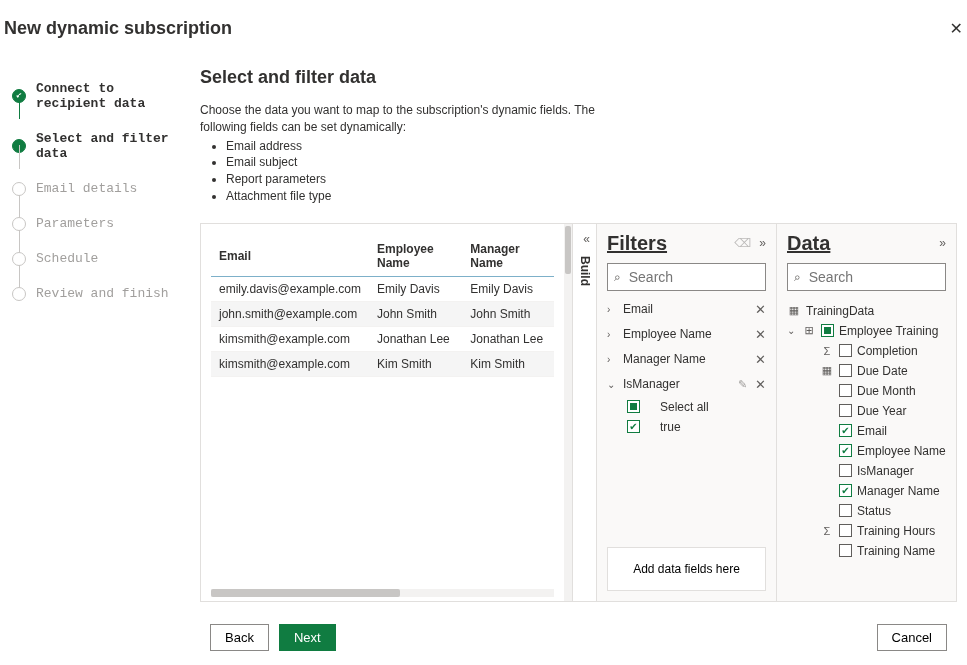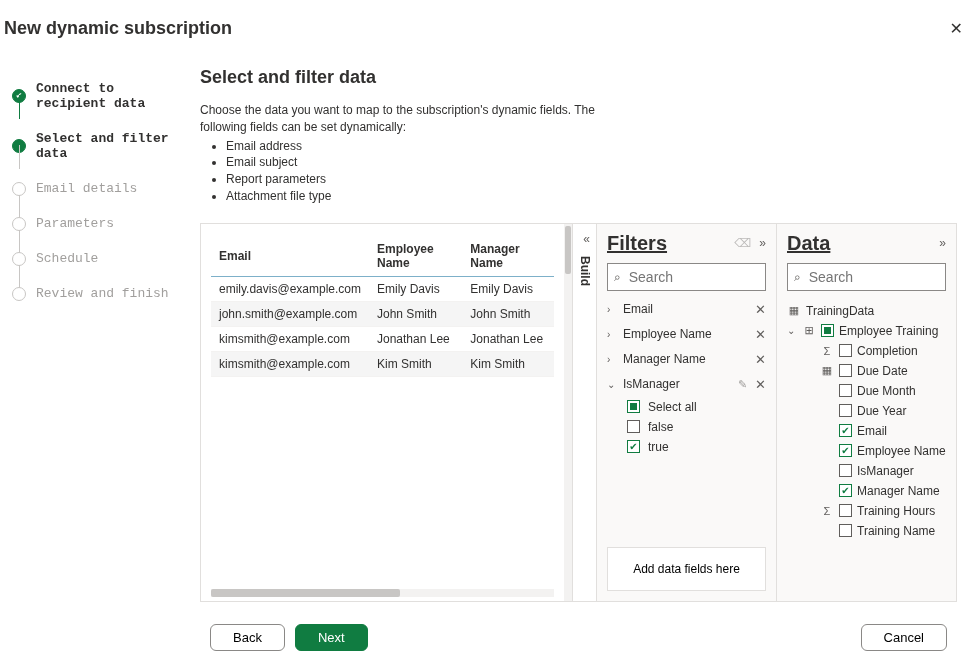--- a/index.html
+++ b/index.html
@@ -228,21 +228,21 @@
     gap:6px;
   }
   .filter-row .exp { width:10px; color:#605e5c; font-size:10px;}
   .filter-row .name { flex:1; }
   .filter-row .rm { color:#605e5c; cursor:pointer; font-size:13px;}
   .filter-row .pen { color:#a19f9d; font-size:11px; margin-right:2px;}
   .filter-sub {
     padding: 3px 10px 3px 30px;
     display:flex;
     align-items:center;
-    gap:8px;
+    gap:20px;
   }
   .cb {
     width:13px;height:13px;border:1px solid #605e5c;
     display:inline-flex;align-items:center;justify-content:center;
     font-size:10px;color:#107c41;background:#fff;
   }
   .cb.checked { border-color:#107c41; }
   .cb.checked::before{content:"✔";}
   .cb.mixed { border-color:#107c41; }
   .cb.mixed::before{content:"";display:block;width:7px;height:7px;background:#107c41;}
@@ -272,24 +272,24 @@
     position:absolute;
     bottom:0;left:0;right:0;
     padding: 14px 20px;
     display:flex;
     justify-content:space-between;
   }
   .footer .left { display:flex; gap:10px; padding-left:190px;}
   .btn {
     border:1px solid #8a8886;
     background:#fff;
-    padding: 5px 22px;
+    padding: 5px 14px;
     font-size:13px;
     cursor:pointer;
-    border-radius:6px;
+    border-radius:0;
   }
   .btn.primary {
     background:#107c41;
     border-color:#107c41;
     color:#fff;
   }
 </style>
 </head>
 <body>
 
@@ -420,24 +420,20 @@
               <span class="exp">⌄</span>
               <span class="name">IsManager</span>
               <span class="pen">✎</span>
               <span class="rm">✕</span>
             </div>
             <div class="filter-sub">
               <span class="cb mixed"></span>
               <span>Select all</span>
             </div>
             <div class="filter-sub">
-              <span class="cb"></span>
-              <span>false</span>
-            </div>
-            <div class="filter-sub">
               <span class="cb checked"></span>
               <span>true</span>
             </div>
           </div>
         <div class="dropzone">Add data fields here</div>
       </div>
 
       <div class="data-panel">
         <div class="panel-head">
           <span class="title">Data</span>
@@ -504,20 +500,26 @@
                 <span>IsManager</span>
               </div>
               <div class="tree-row">
                 <span class="indent2"></span>
                 <span class="ti"></span>
                 <span class="cb checked"></span>
                 <span>Manager Name</span>
               </div>
               <div class="tree-row">
                 <span class="indent2"></span>
+                <span class="ti"></span>
+                <span class="cb"></span>
+                <span>Status</span>
+              </div>
+              <div class="tree-row">
+                <span class="indent2"></span>
                 <span class="ti">Σ</span>
                 <span class="cb"></span>
                 <span>Training Hours</span>
               </div>
               <div class="tree-row">
                 <span class="indent2"></span>
                 <span class="ti"></span>
                 <span class="cb"></span>
                 <span>Training Name</span>
               </div>

